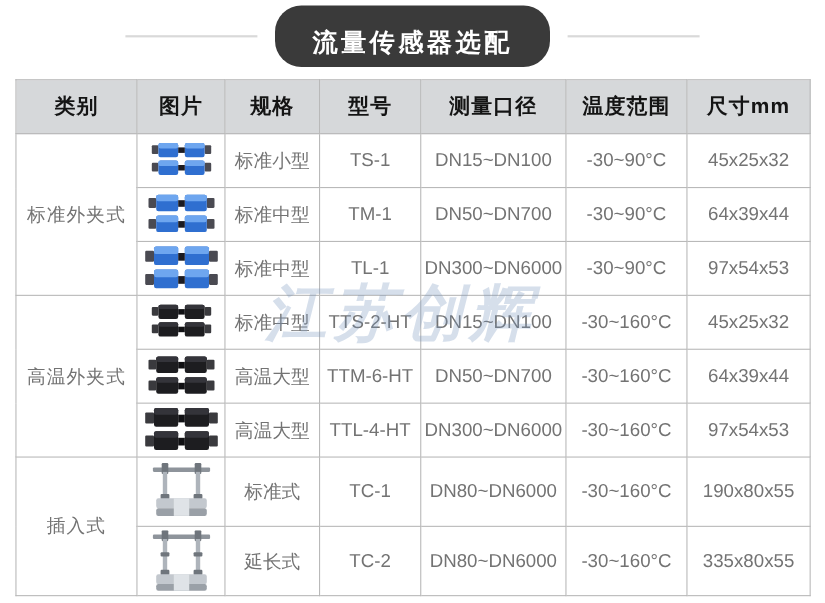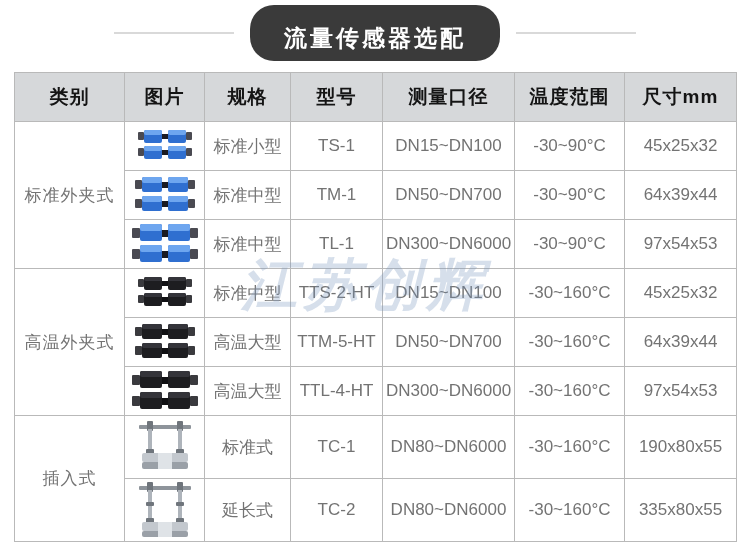--- a/index.html
+++ b/index.html
@@ -267,21 +267,21 @@
           <rect x="3" y="26" width="7" height="9" rx="1" fill="#3a3a3e"></rect>
           <rect x="56" y="26" width="7" height="9" rx="1" fill="#3a3a3e"></rect>
           <rect x="10" y="23" width="20" height="15" rx="2" fill="#1d1d20"></rect>
           <rect x="10" y="23" width="20" height="5" rx="2" fill="#34343a"></rect>
           <rect x="36" y="23" width="20" height="15" rx="2" fill="#1d1d20"></rect>
           <rect x="36" y="23" width="20" height="5" rx="2" fill="#34343a"></rect>
           <rect x="30" y="28" width="6" height="6" fill="#101013"></rect>
         </svg>
       </td>
       <td class="body-row spec-cell">高温大型</td>
-      <td class="body-row model-cell">TTM-5-HT</td>
+      <td class="body-row model-cell">TTM-6-HT</td>
       <td class="body-row dia-cell">DN50~DN700</td>
       <td class="body-row temp-cell">-30~160°C</td>
       <td class="body-row size-cell">64x39x44</td>
     </tr>
     <tr>
       <td class="body-row img-cell">
         <svg class="prod-img" width="70" height="46" viewBox="0 0 70 46">
           <rect x="2" y="7" width="8" height="10" rx="1" fill="#3a3a3e"></rect>
           <rect x="60" y="7" width="8" height="10" rx="1" fill="#3a3a3e"></rect>
           <rect x="10" y="3" width="22" height="17" rx="2" fill="#1d1d20"></rect>

